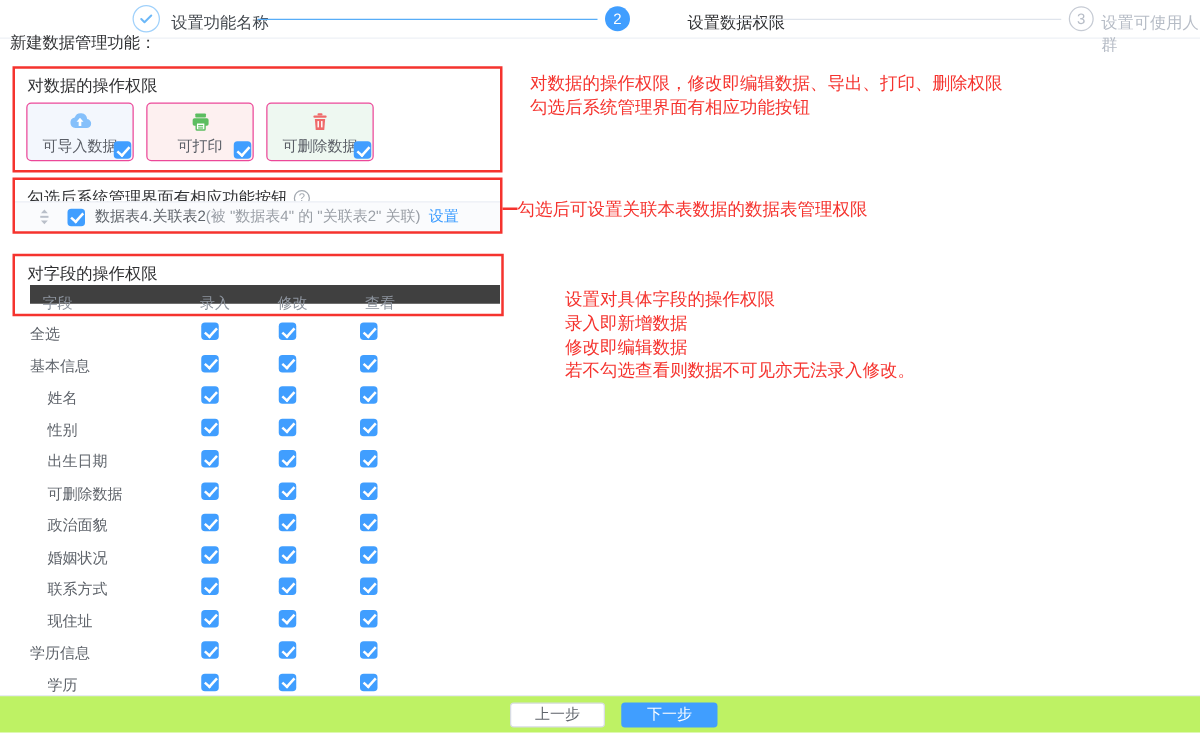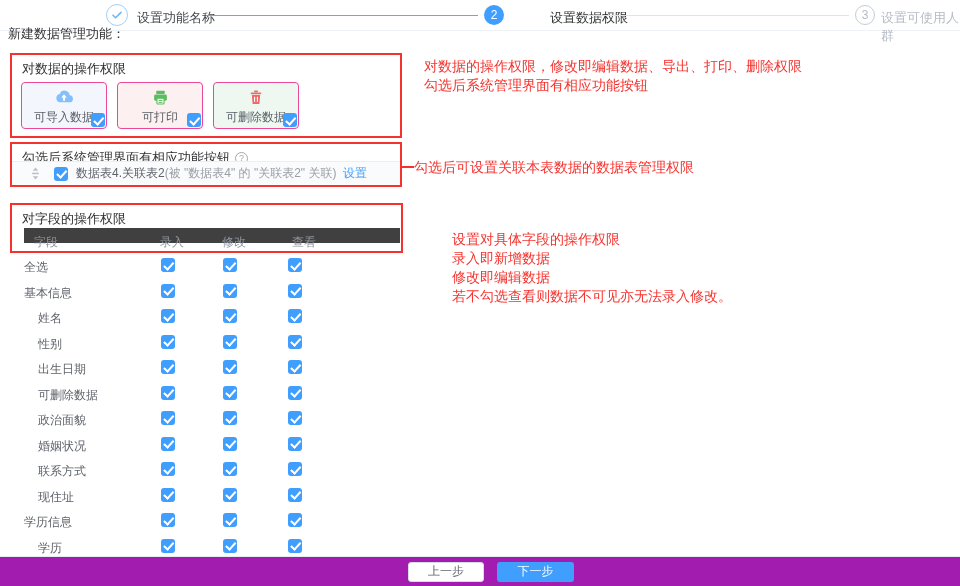--- a/index.html
+++ b/index.html
@@ -75,21 +75,21 @@
   .tbl-head span { position:absolute; top:6px; }
   .hc0 { left:10px; } .hc1 { left:136px; } .hc2 { left:198px; } .hc3 { left:268px;font-family:Liberation Serif, serif; }
   .rows { position:absolute; left:24px; top:253px; width:376px; }
   .frow { position:relative; height:25.5px; font-size:12px; color:#5f646b; }
   .frow .lbl { position:absolute; left:0; top:6px; white-space:nowrap; }
   .frow.indent .lbl { left:14px; }
   .frow .cc { position:absolute; top:5px; }
   .c1 { left:137px; } .c2 { left:199px; } .c3 { left:264px; }
 
   
-  .footer { position:absolute; left:0; top:556px; width:960px; height:30px; background:#a21caf;
+  .footer { position:absolute; left:0; top:556px; width:960px; height:30px; background:#bef264;
             border-top:1px solid #e7ebf2; display:flex; align-items:center; justify-content:center; z-index:8; }
   .footer-inner { display:flex; gap:13px; margin-left:22px; }
   .btn { height:20px; border-radius:3px; font-size:12px; font-family:inherit; cursor:pointer; }
   .btn-prev { width:76px; background:#fff; border:1px solid #d8dce3; color:#5f646b; }
   .btn-next { width:77px; background:var(--primary,#409eff); border:none; color:#fff; }
 </style>
 </head>
 <body>
 
 <div class="header">

